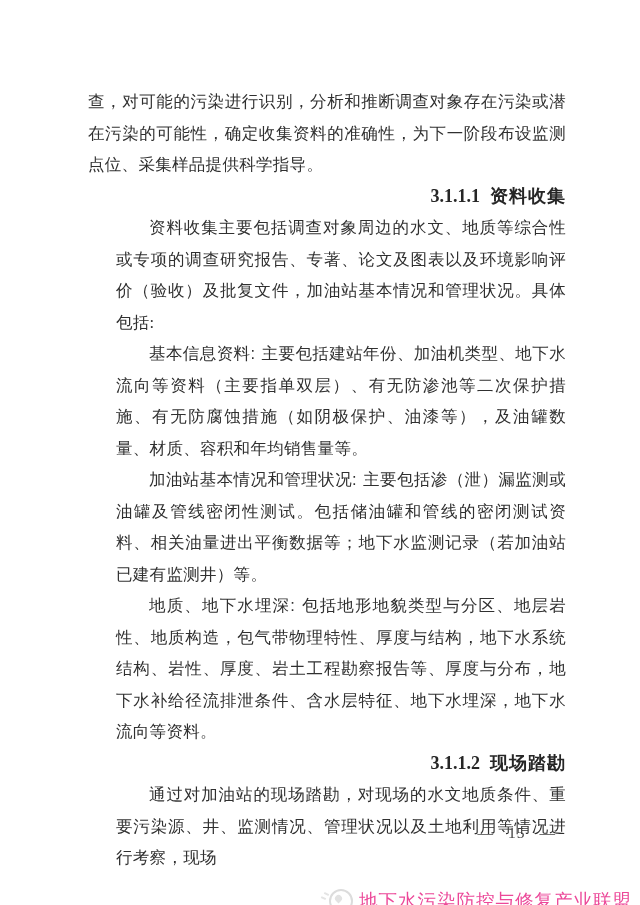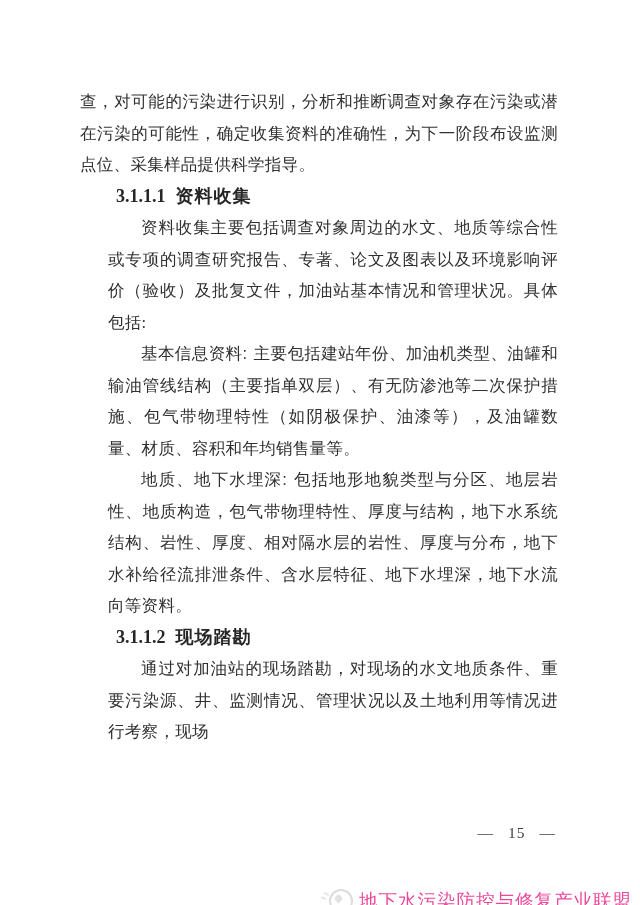--- a/index.html
+++ b/index.html
@@ -11,21 +11,21 @@
     position: relative;
     width: 640px;
     height: 905px;
     background: #ffffff;
     overflow: hidden;
     font-family: "Liberation Serif", "DejaVu Serif", serif;
     color: #303030;
   }
   .content {
     position: absolute;
-    left: 80px;
+    left: 88px;
     top: 86px;
     width: 478px;
   }
   .para {
     margin: 0;
     font-size: 16.5px;
     line-height: 31.5px;
     text-align: justify;
     text-justify: inter-ideograph;
     letter-spacing: 0.3px;
@@ -37,21 +37,21 @@
     font-family: "Liberation Sans", "DejaVu Sans", sans-serif;
     margin-right: 6px;
   }
   .lead-plain { margin-right: 6px; }
   .hd {
     margin: 0;
     font-size: 18px;
     line-height: 31.5px;
     font-weight: bold;
     text-indent: 2em;
-    text-align: left;
+    text-align: right;
     color: #262626;
   }
   .hd .hnum {
     font-family: "Liberation Serif", "DejaVu Serif", serif;
     margin-right: 10px;
   }
   .hd .htitle {
     font-family: "Liberation Sans", "DejaVu Sans", sans-serif;
     letter-spacing: 1px;
   }
@@ -115,24 +115,25 @@
 
 <div class="page">
   <div class="content">
 
     <p class="para">查，对可能的污染进行识别，分析和推断调查对象存在污染或潜在污染的可能性，确定收集资料的准确性，为下一阶段布设监测点位、采集样品提供科学指导。</p>
 
     <h3 class="hd"><span class="hnum">3.1.1.1</span><span class="htitle">资料收集</span></h3>
 
     <p class="para indent">资料收集主要包括调查对象周边的水文、地质等综合性或专项的调查研究报告、专著、论文及图表以及环境影响评价（验收）及批复文件，加油站基本情况和管理状况。具体包括:</p>
 
-    <p class="para indent"><span class="lead-bold">基本信息资料:</span><span>主要包括建站年份、加油机类型、油罐和输油管线结构（主要指单双层）、有无防渗池等二次保护措施、包气带物理特性（如阴极保护、油漆等），及油罐数量、材质、容积和年均销售量等。</span></p>
+    <p class="para indent"><span class="lead-bold">基本信息资料:</span><span>主要包括建站年份、加油机类型、地下水流向等资料（主要指单双层）、有无防渗池等二次保护措施、有无防腐蚀措施（如阴极保护、油漆等），及油罐数量、材质、容积和年均销售量等。</span></p>
 
+    <p class="para indent"><span class="lead-bold">加油站基本情况和管理状况:</span><span>主要包括渗（泄）漏监测或油罐及管线密闭性测试。包括储油罐和管线的密闭测试资料、相关油量进出平衡数据等；地下水监测记录（若加油站已建有监测井）等。</span></p>
 
-    <p class="para indent"><span class="lead-bold">地质、地下水埋深:</span><span>包括地形地貌类型与分区、地层岩性、地质构造，包气带物理特性、厚度与结构，地下水系统结构、岩性、厚度、相对隔水层的岩性、厚度与分布，地下水补给径流排泄条件、含水层特征、地下水埋深，地下水流向等资料。</span></p>
+    <p class="para indent"><span class="lead-bold">地质、地下水埋深:</span><span>包括地形地貌类型与分区、地层岩性、地质构造，包气带物理特性、厚度与结构，地下水系统结构、岩性、厚度、岩土工程勘察报告等、厚度与分布，地下水补给径流排泄条件、含水层特征、地下水埋深，地下水流向等资料。</span></p>
 
 
     <h3 class="hd"><span class="hnum">3.1.1.2</span><span class="htitle">现场踏勘</span></h3>
 
     <p class="para indent">通过对加油站的现场踏勘，对现场的水文地质条件、重要污染源、井、监测情况、管理状况以及土地利用等情况进行考察，现场</p>
 
   </div>
 
   <div class="pagenum">
       <span>—</span>

